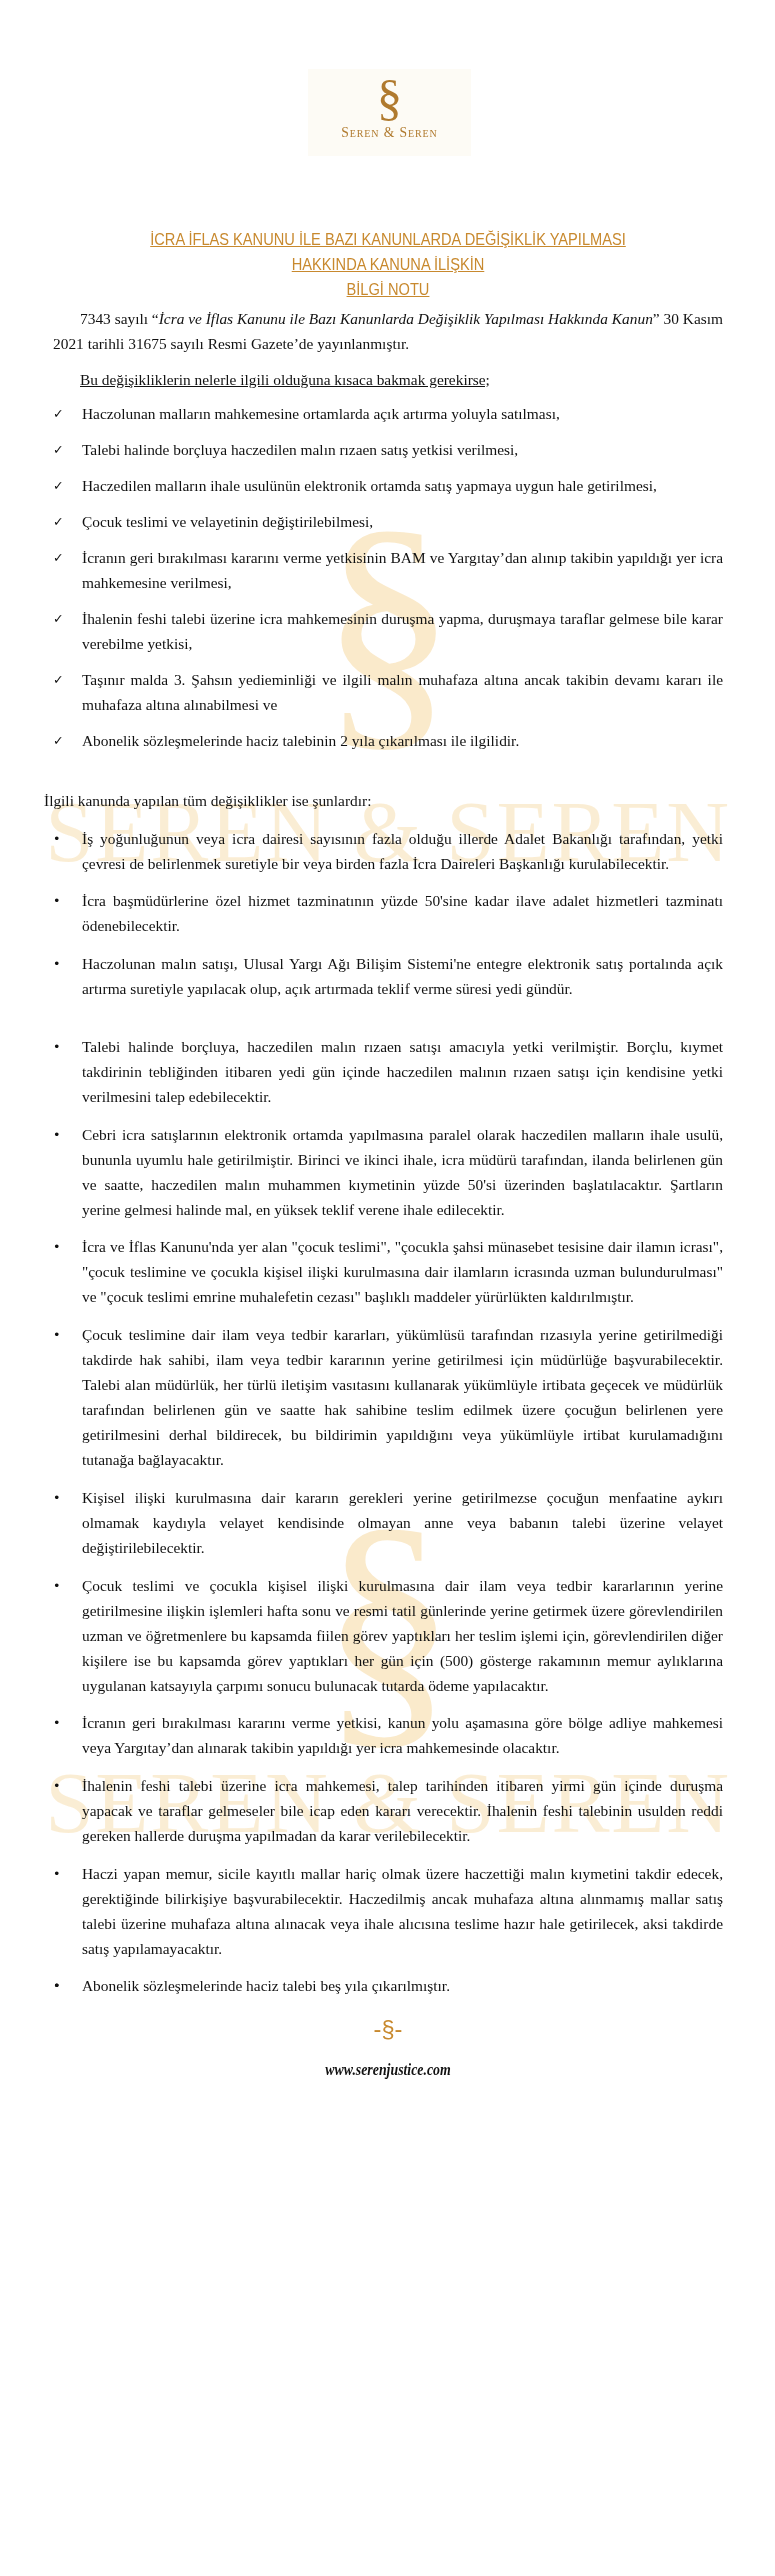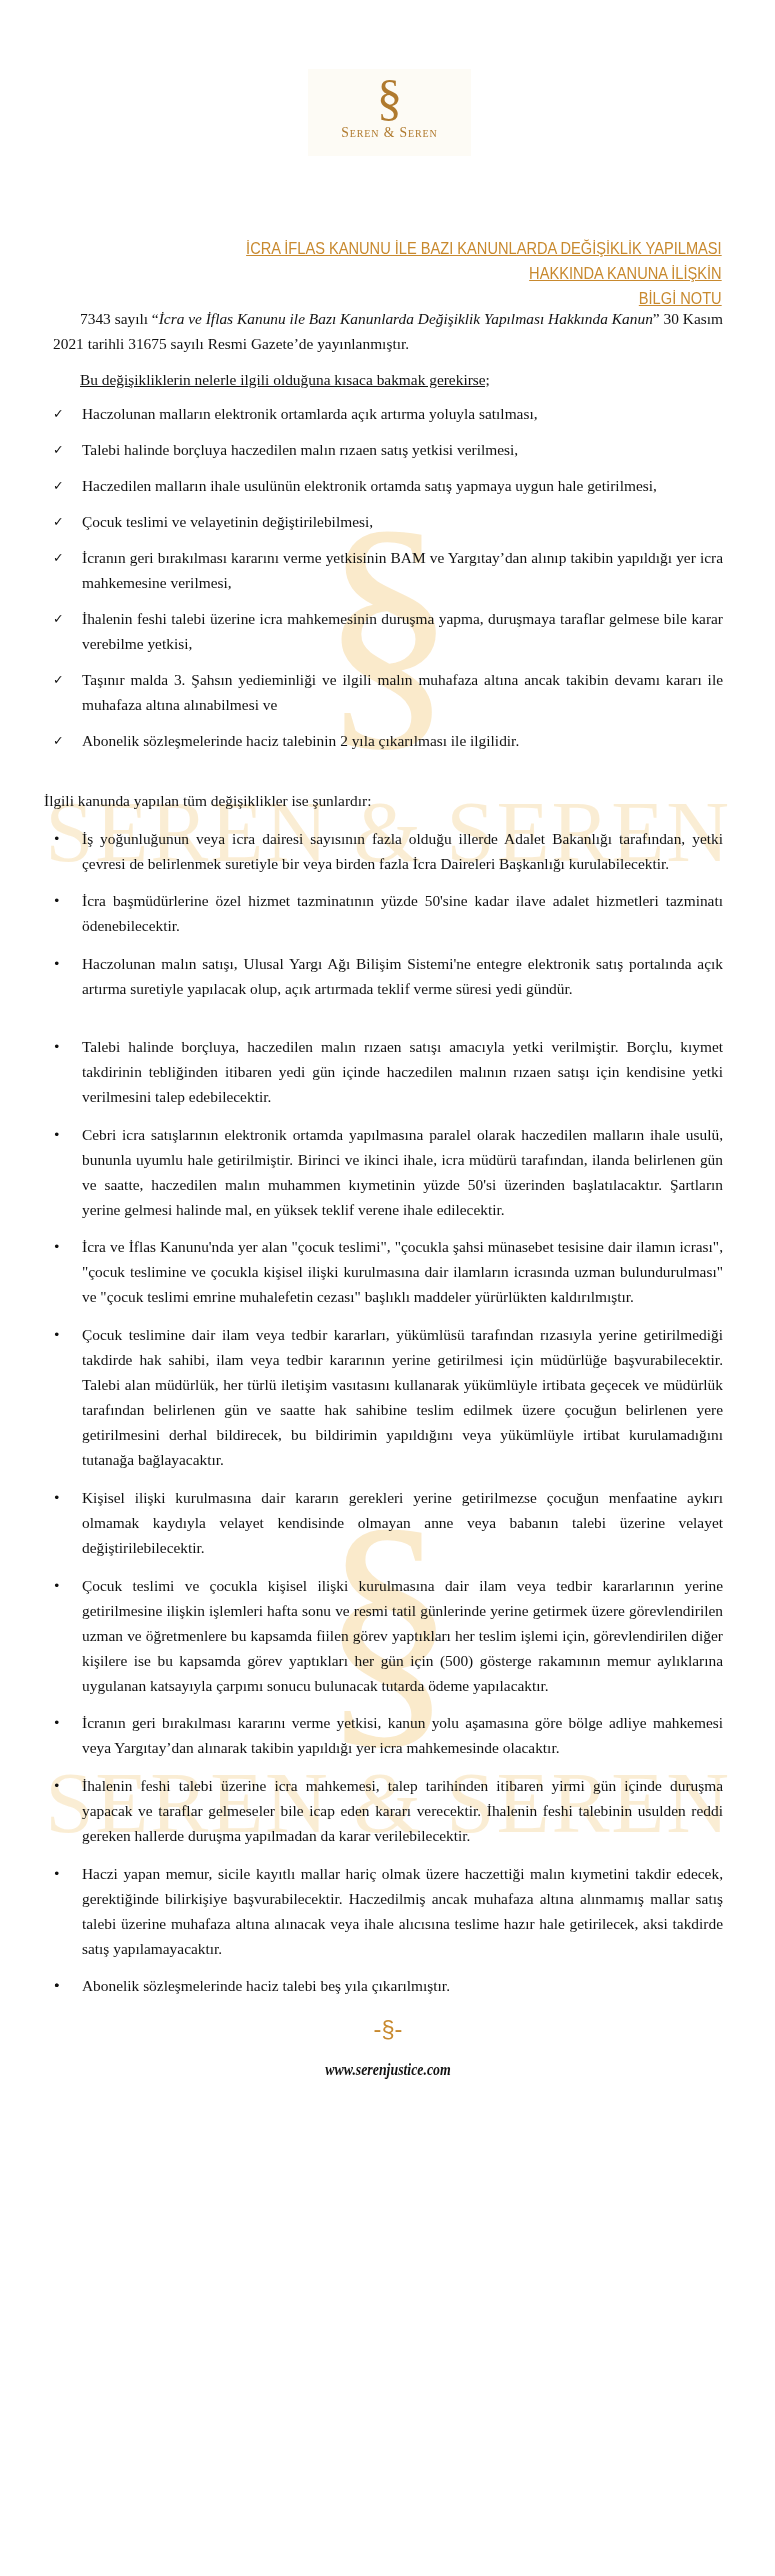--- a/index.html
+++ b/index.html
@@ -18,21 +18,21 @@
 
   
   .logo { position: absolute; left: 308px; top: 69px; width: 163px; height: 87px;
           background: #fdfbf5; z-index: 1; text-align: center; }
   .logo-s { display: block; font-size: 51px; line-height: 51px; color: #b07a2e; margin-top: 3.6px;
             font-family: "Liberation Serif", "DejaVu Serif", serif; }
   .logo-name { display: block; font-size: 13.6px; color: #b07a2e; letter-spacing: 0.9px; margin-top: 1.8px;
                font-family: "Liberation Serif", "DejaVu Serif", serif; font-variant: small-caps; }
 
   
-  .title { position: absolute; top: 236px; left: 0; width: 776px; text-align: right; z-index: 1; }
+  .title { position: absolute; top: 227px; left: 0; width: 776px; text-align: center; z-index: 1; }
   .title div { font-family: "Liberation Sans Narrow", "Liberation Sans", sans-serif; font-size: 17px;
                color: #c8892e; text-decoration: underline; line-height: 25px; transform: scaleX(0.86); }
 
   .content { position: absolute; top: 306px; left: 0; width: 776px; z-index: 1; }
   .p { font-size: 15.4px; line-height: 25px; margin: 0; text-align: justify; }
   .intro-indent { padding-left: 53px; padding-right: 53px; text-indent: 27px; }
   .check-list, .bullet-list { list-style: none; margin: 0; padding: 0; }
   .check-item { position: relative; padding-left: 82px; padding-right: 53px; font-size: 15.4px; line-height: 25px;
                 text-align: justify; margin-bottom: 11px; }
   .check-mark { position: absolute; left: 53px; top: 0; font-size: 12.7px; font-family: "DejaVu Sans", sans-serif; }
@@ -72,21 +72,21 @@
     <div>BİLGİ NOTU</div>
   </div>
 
   <div class="content">
 
     <p class="p intro-indent"><span>7343 sayılı “</span><span class="em">İcra ve İflas Kanunu ile Bazı Kanunlarda Değişiklik Yapılması Hakkında Kanun</span><span>” 30 Kasım 2021 tarihli 31675 sayılı Resmi Gazete’de yayınlanmıştır.</span></p>
 
     <p class="p intro-indent" style="margin-top:11px;margin-bottom:9px;text-decoration:underline;">Bu değişikliklerin nelerle ilgili olduğuna kısaca bakmak gerekirse;</p>
 
     <ul class="check-list">
-      <li class="check-item"><span class="check-mark">✓</span><span>Haczolunan malların elektronik ortamlarda açık artırma yoluyla satılması,</span></li>
+      <li class="check-item"><span class="check-mark">✓</span><span>Haczolunan malların mahkemesine ortamlarda açık artırma yoluyla satılması,</span></li>
       <li class="check-item"><span class="check-mark">✓</span><span>Talebi halinde borçluya haczedilen malın rızaen satış yetkisi verilmesi,</span></li>
       <li class="check-item"><span class="check-mark">✓</span><span>Haczedilen malların ihale usulünün elektronik ortamda satış yapmaya uygun hale getirilmesi,</span></li>
       <li class="check-item"><span class="check-mark">✓</span><span>Çocuk teslimi ve velayetinin değiştirilebilmesi,</span></li>
       <li class="check-item"><span class="check-mark">✓</span><span>İcranın geri bırakılması kararını verme yetkisinin BAM ve Yargıtay’dan alınıp takibin yapıldığı yer icra mahkemesine verilmesi,</span></li>
       <li class="check-item"><span class="check-mark">✓</span><span>İhalenin feshi talebi üzerine icra mahkemesinin duruşma yapma, duruşmaya taraflar gelmese bile karar verebilme yetkisi,</span></li>
       <li class="check-item"><span class="check-mark">✓</span><span>Taşınır malda 3. Şahsın yedieminliği ve ilgili malın muhafaza altına ancak takibin devamı kararı ile muhafaza altına alınabilmesi ve</span></li>
       <li class="check-item"><span class="check-mark">✓</span><span>Abonelik sözleşmelerinde haciz talebinin 2 yıla çıkarılması ile ilgilidir.</span></li>
     </ul>
 
     <p class="p intro-indent" style="margin-top:35px;margin-bottom:12.7px;text-indent:0;padding-left:44px;">İlgili kanunda yapılan tüm değişiklikler ise şunlardır:</p>

